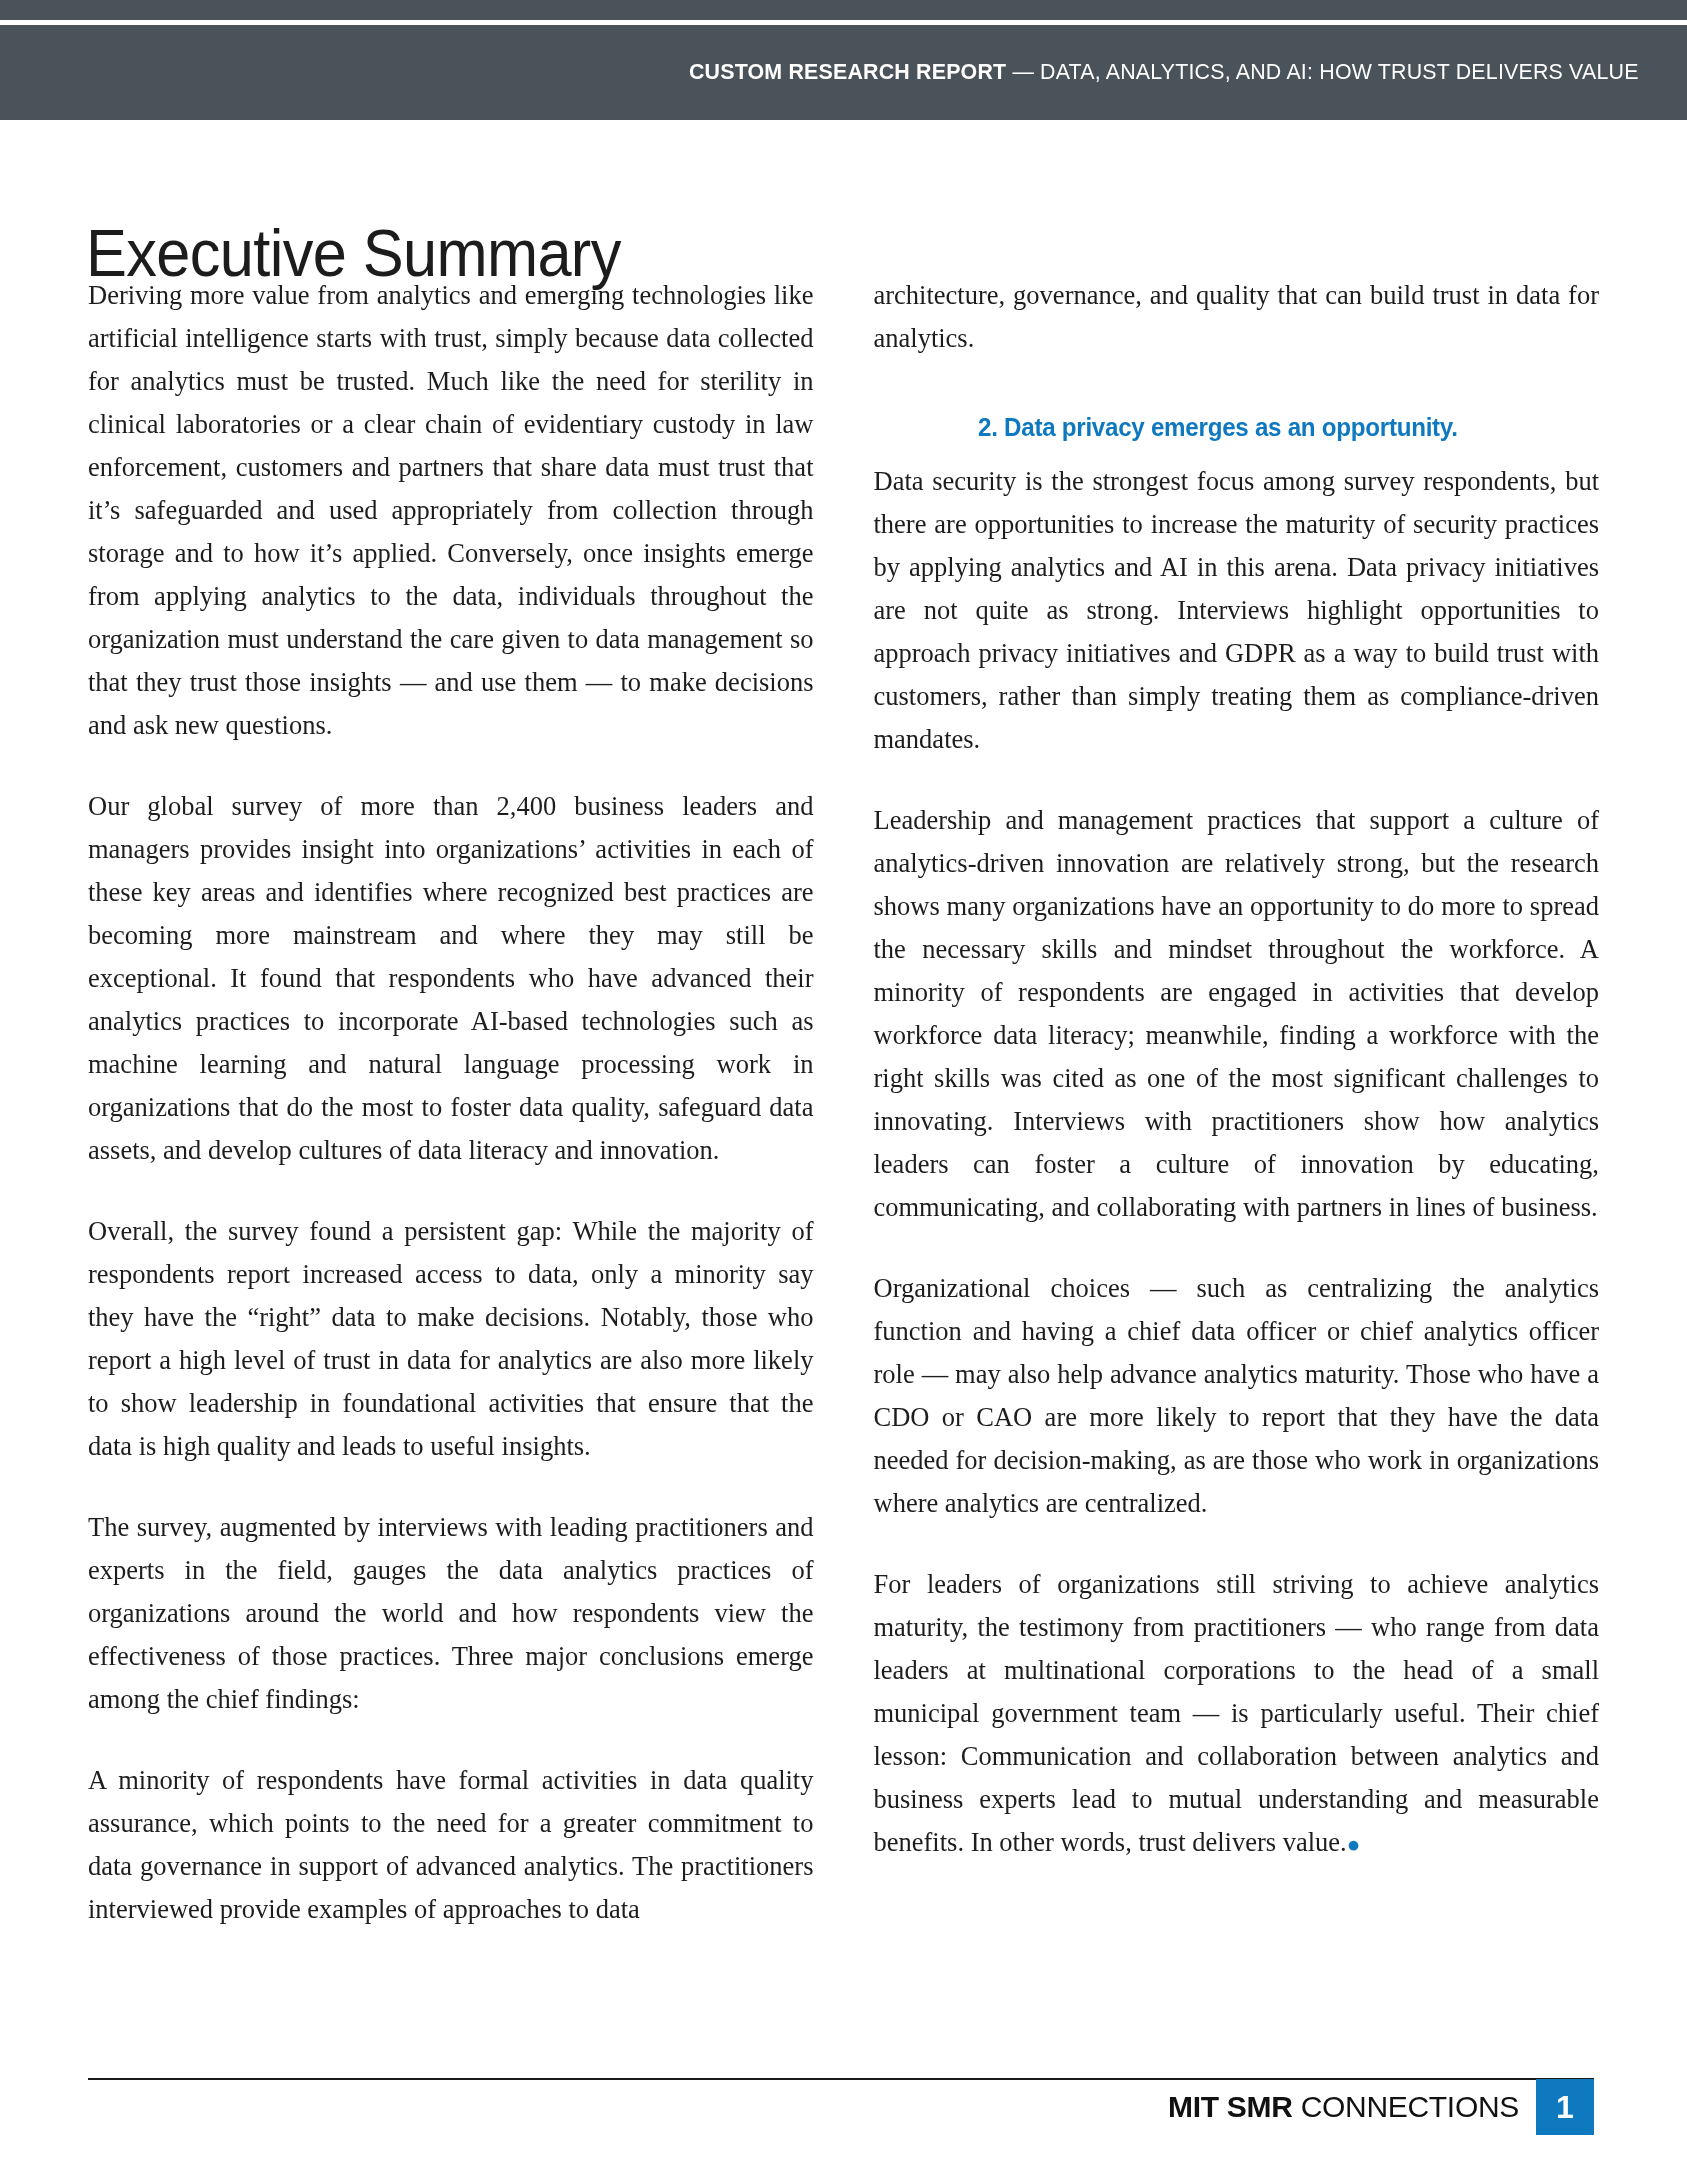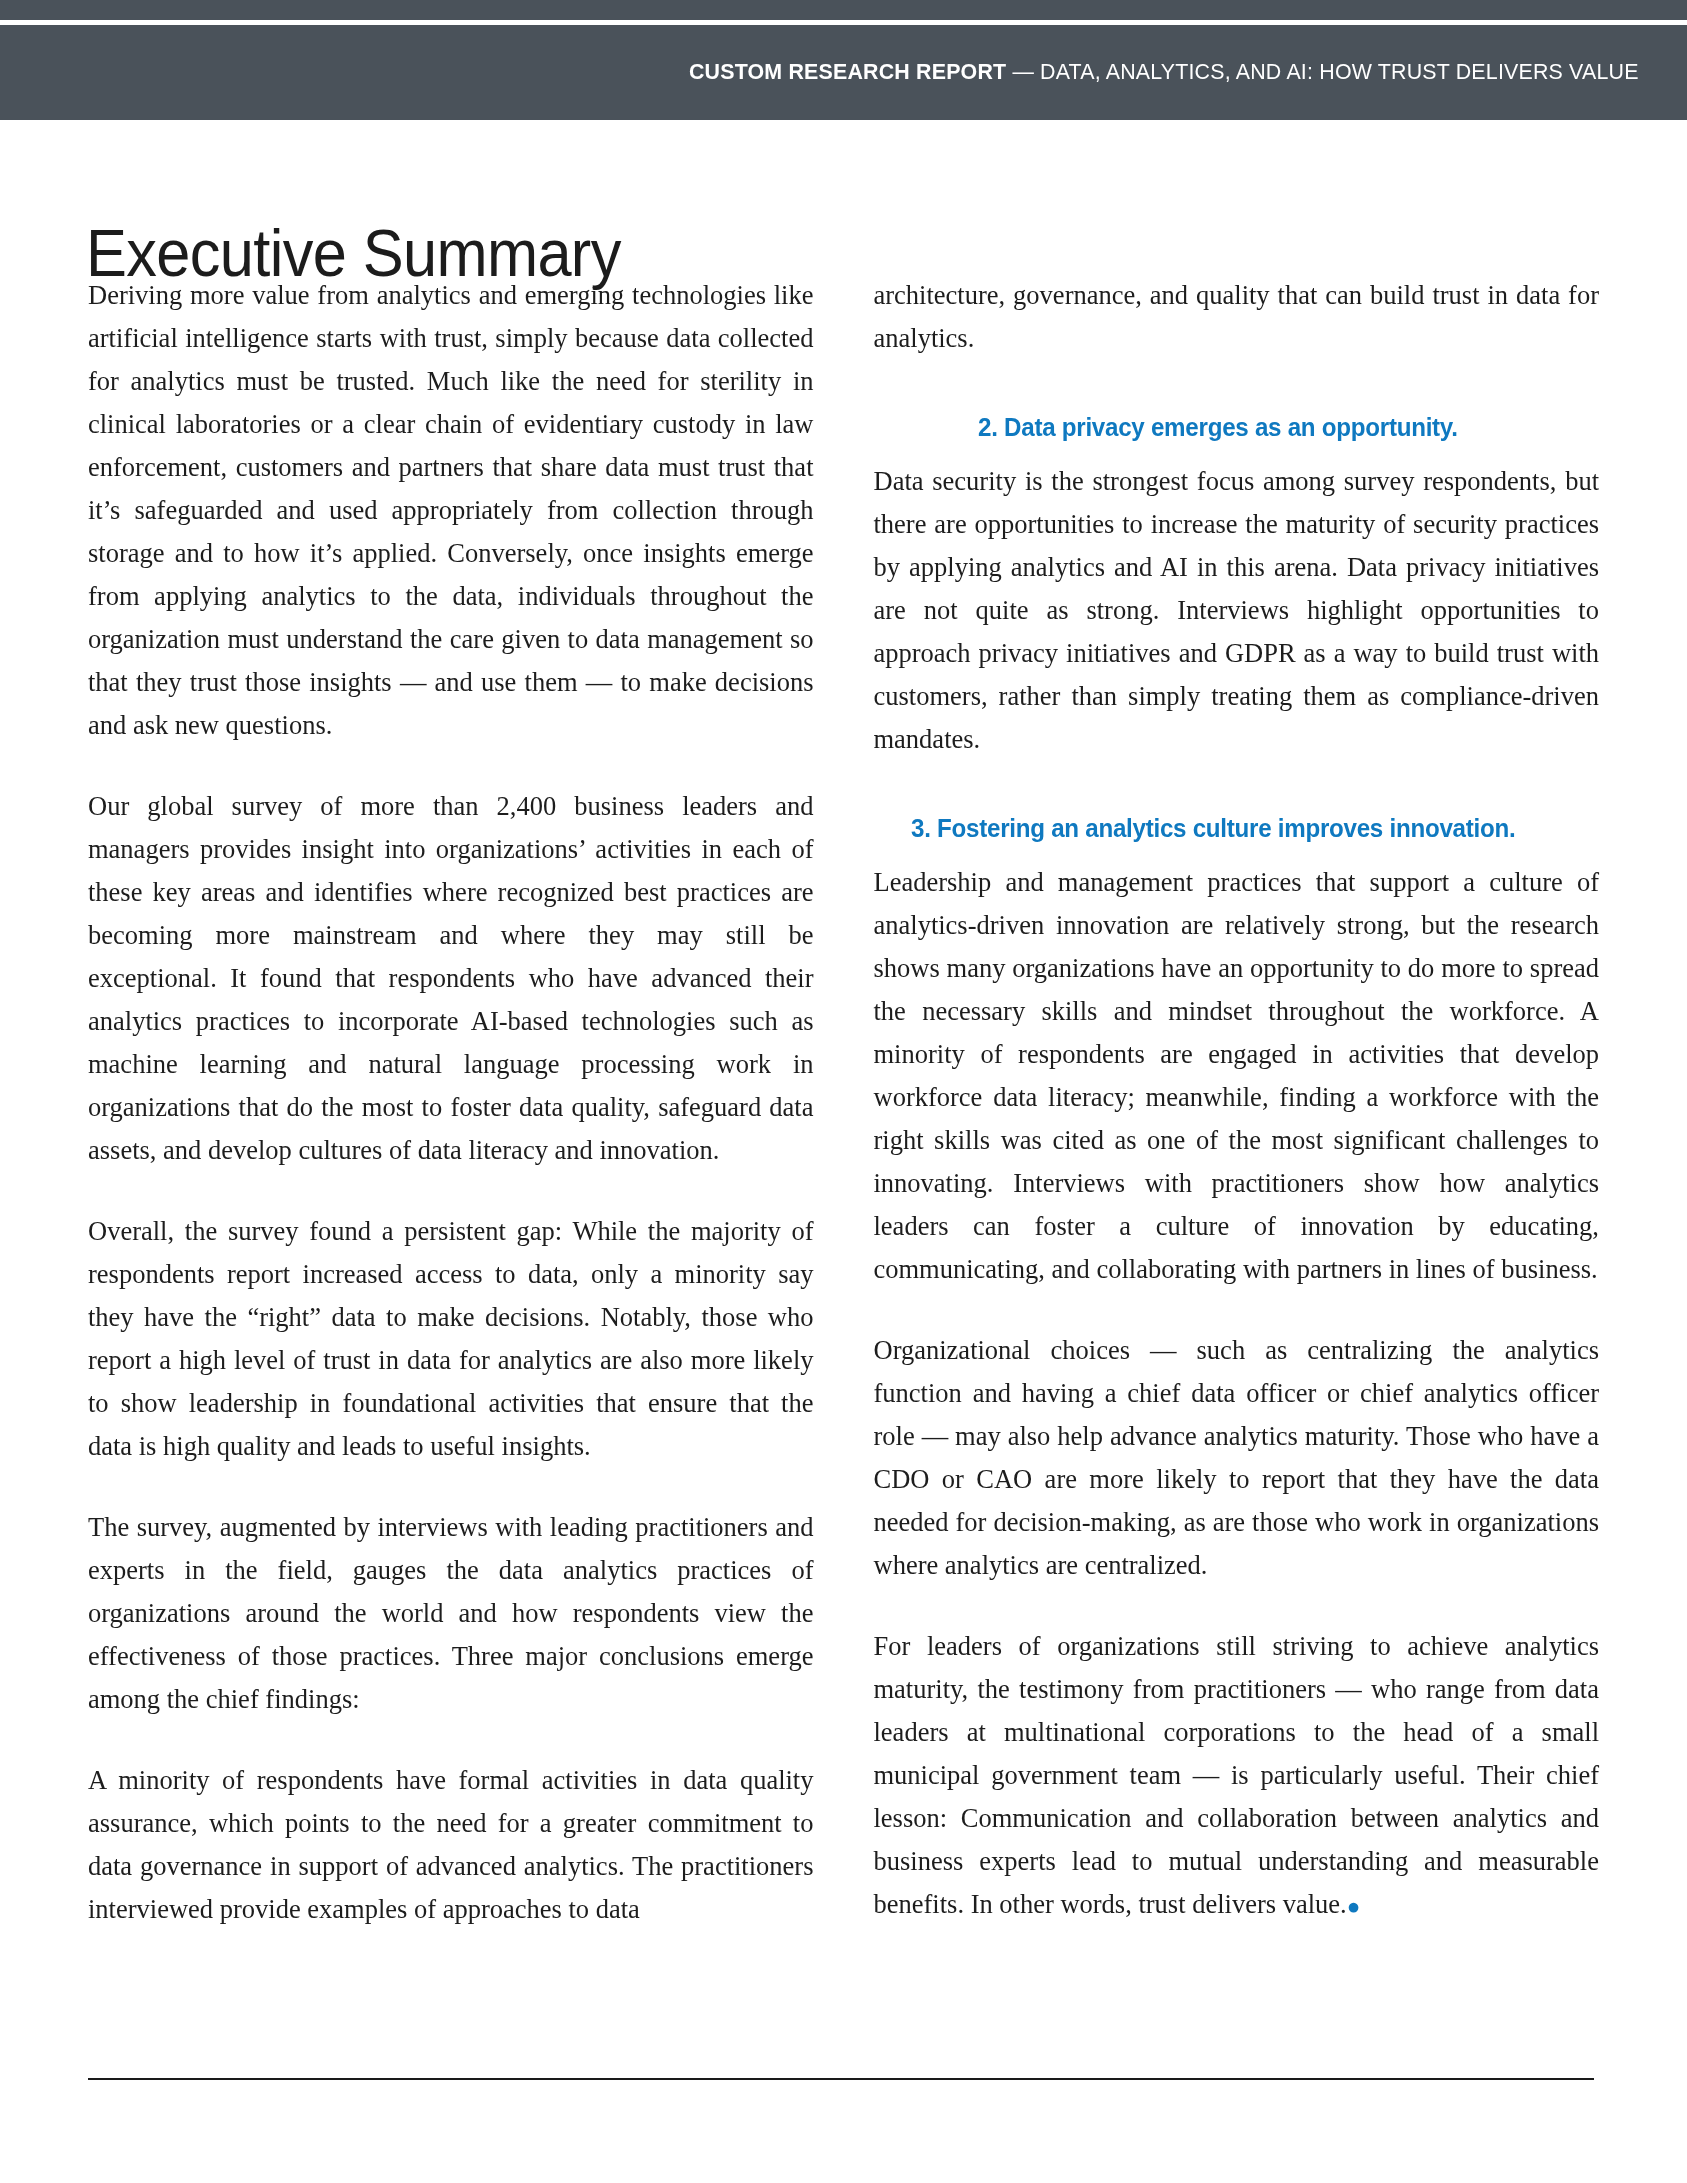--- a/index.html
+++ b/index.html
@@ -160,25 +160,31 @@
       <p class="para">Our global survey of more than 2,400 business leaders and managers provides insight into organizations’ activities in each of these key areas and identifies where recognized best practices are becoming more mainstream and where they may still be exceptional. It found that respondents who have advanced their analytics practices to incorporate AI-based technologies such as machine learning and natural language processing work in organizations that do the most to foster data quality, safeguard data assets, and develop cultures of data literacy and innovation.</p>
       <p class="para">Overall, the survey found a persistent gap: While the majority of respondents report increased access to data, only a minority say they have the “right” data to make decisions. Notably, those who report a high level of trust in data for analytics are also more likely to show leadership in foundational activities that ensure that the data is high quality and leads to useful insights.</p>
       <p class="para">The survey, augmented by interviews with leading practitioners and experts in the field, gauges the data analytics practices of organizations around the world and how respondents view the effectiveness of those practices. Three major conclusions emerge among the chief findings:</p>
       <p class="para">A minority of respondents have formal activities in data quality assurance, which points to the need for a greater commitment to data governance in support of advanced analytics. The practitioners interviewed provide examples of approaches to data</p>
     </div>
 
     <div class="col">
       <p class="para">architecture, governance, and quality that can build trust in data for analytics.</p>
       <h2 class="subhead"><span class="condense">2. Data privacy emerges as an opportunity.</span></h2>
       <p class="para">Data security is the strongest focus among survey respondents, but there are opportunities to increase the maturity of security practices by applying analytics and AI in this arena. Data privacy initiatives are not quite as strong. Interviews highlight opportunities to approach privacy initiatives and GDPR as a way to build trust with customers, rather than simply treating them as compliance-driven mandates.</p>
-      <h2 class="subhead"><span class="condense">3. Fostering an analytics culture improves innovation.</span></h2>
       <p class="para">Leadership and management practices that support a culture of analytics-driven innovation are relatively strong, but the research shows many organizations have an opportunity to do more to spread the necessary skills and mindset throughout the workforce. A minority of respondents are engaged in activities that develop workforce data literacy; meanwhile, finding a workforce with the right skills was cited as one of the most significant challenges to innovating. Interviews with practitioners show how analytics leaders can foster a culture of innovation by educating, communicating, and collaborating with partners in lines of business.</p>
       <p class="para">Organizational choices — such as centralizing the analytics function and having a chief data officer or chief analytics officer role — may also help advance analytics maturity. Those who have a CDO or CAO are more likely to report that they have the data needed for decision-making, as are those who work in organizations where analytics are centralized.</p>
       <p class="para"><span>For leaders of organizations still striving to achieve analytics maturity, the testimony from practitioners — who range from data leaders at multinational corporations to the head of a small municipal government team — is particularly useful. Their chief lesson: Communication and collaboration between analytics and business experts lead to mutual understanding and measurable benefits. In other words, trust delivers value.</span><span class="end-dot">●</span></p>
     </div>
 
   </div>
 
   <div class="footer-rule"></div>
 
+  <div class="footer">
+    <span class="footer-brand"><span class="fb">MIT SMR</span>
+      <span>CONNECTIONS</span></span>
+    <span class="page-badge">
+        <span>1</span>
+      </span>
+  </div>
 
 </div>
 
 
 </body></html>

